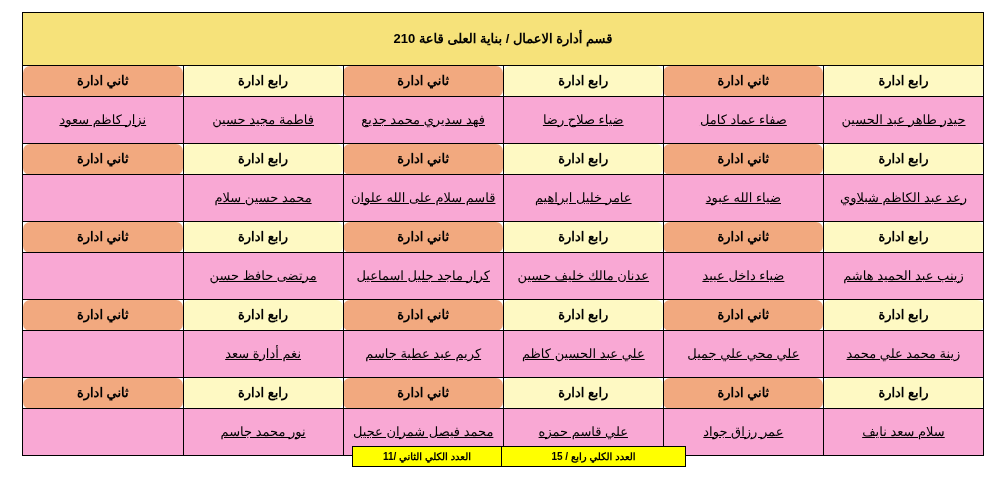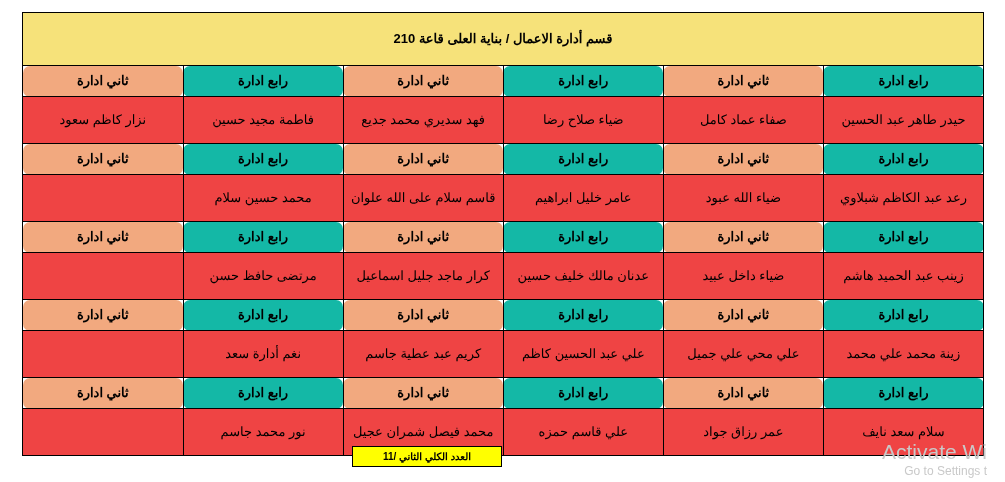--- a/index.html
+++ b/index.html
@@ -45,26 +45,27 @@
     font-weight: bold;
     height: 48px;
     padding: 4px 6px;
   }
   .hdr {
     font-weight: bold;
     font-size: 13.5px;
     height: 26px;
     border-radius: 7px;
   }
-  .hdr.green { background: #14b8a6; }
+  .hdr.green { background: #fef9c3; }
   .hdr.orange { background: #f2a97f; }
   .name {
-    background: #ef4444;
+    background: #f9a8d4;
     height: 42px;
     font-size: 13.5px;
+    text-decoration: underline;
   }
   .name.blank { }
   .totals {
     position: absolute;
     left: 22px;
     top: 446px;
     width: 962px;
     height: 24px;
   }
   .total-box {
@@ -204,21 +205,18 @@
         <td class="name">عمر رزاق جواد</td>
         <td class="name">علي قاسم حمزه</td>
         <td class="name">محمد فيصل شمران عجيل</td>
         <td class="name">نور محمد جاسم</td>
         <td class="name blank"></td>
       </tr>
     </tbody>
   </table>
 
   <div class="totals">
+    <div class="total-box total-rabea">العدد الكلي رابع / 15</div>
     <div class="total-box total-thani">العدد الكلي الثاني /11</div>
   </div>
 
-  <div class="watermark">
-    <div class="wm1">Activate Wi</div>
-    <div class="wm2">Go to Settings t</div>
-  </div>
 
 </div>
 
 </body></html>

